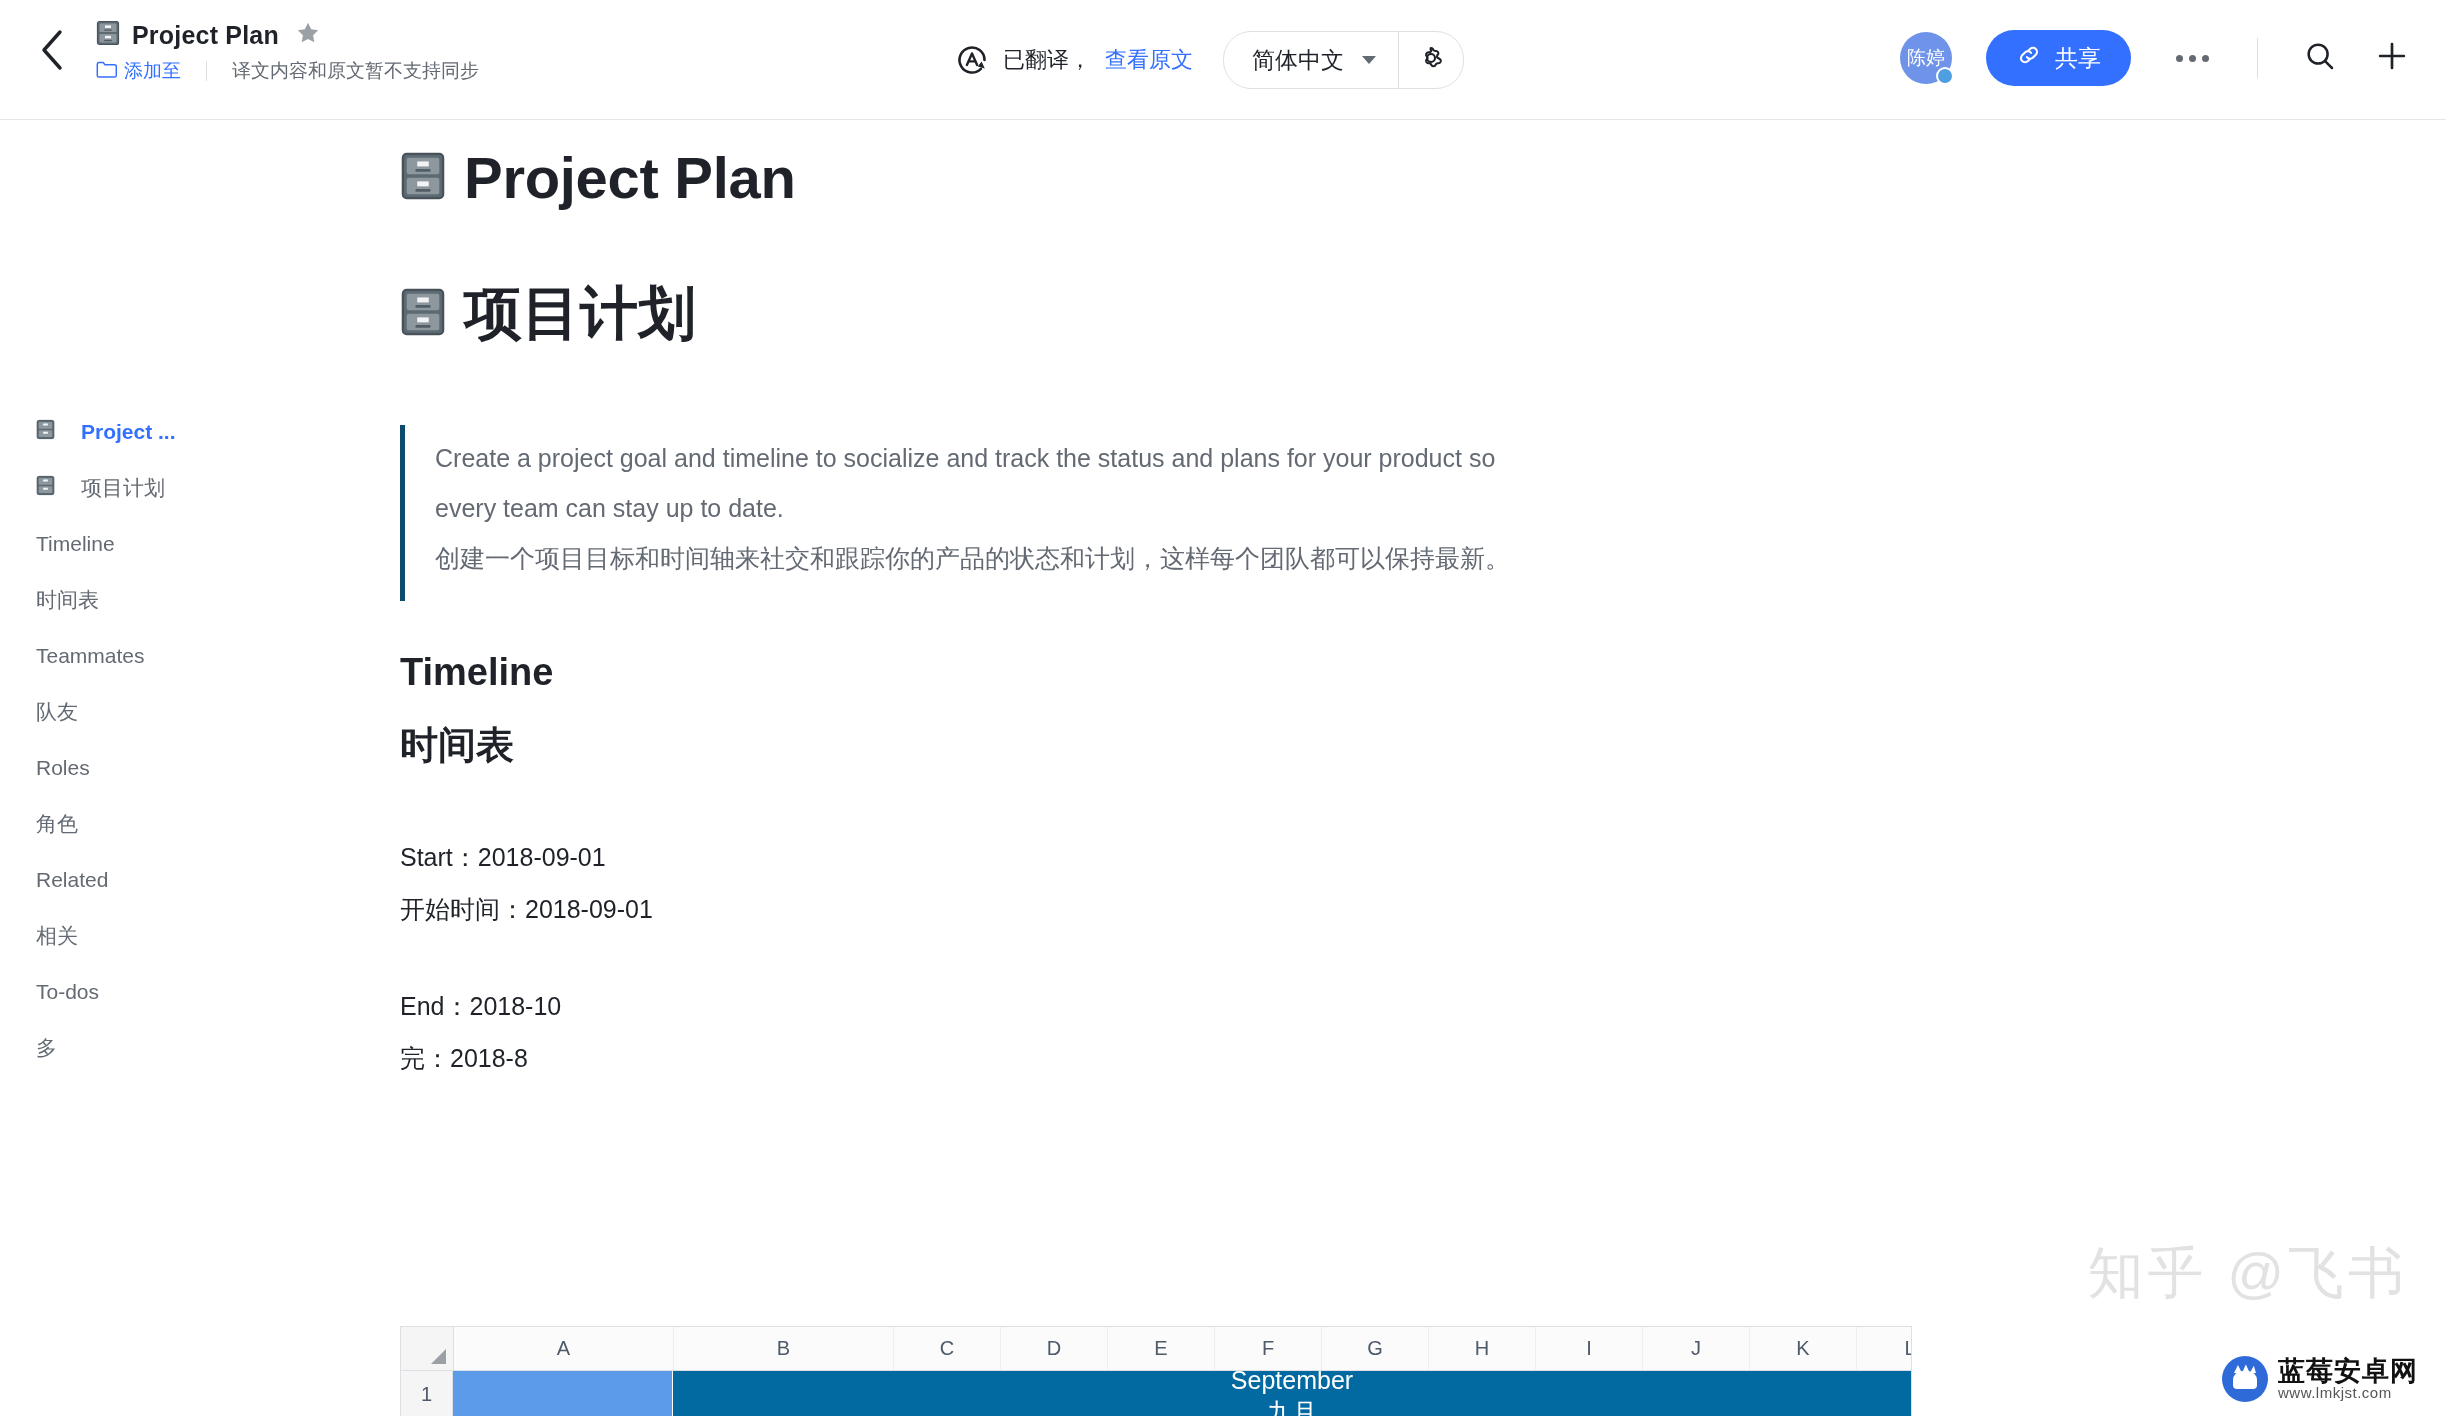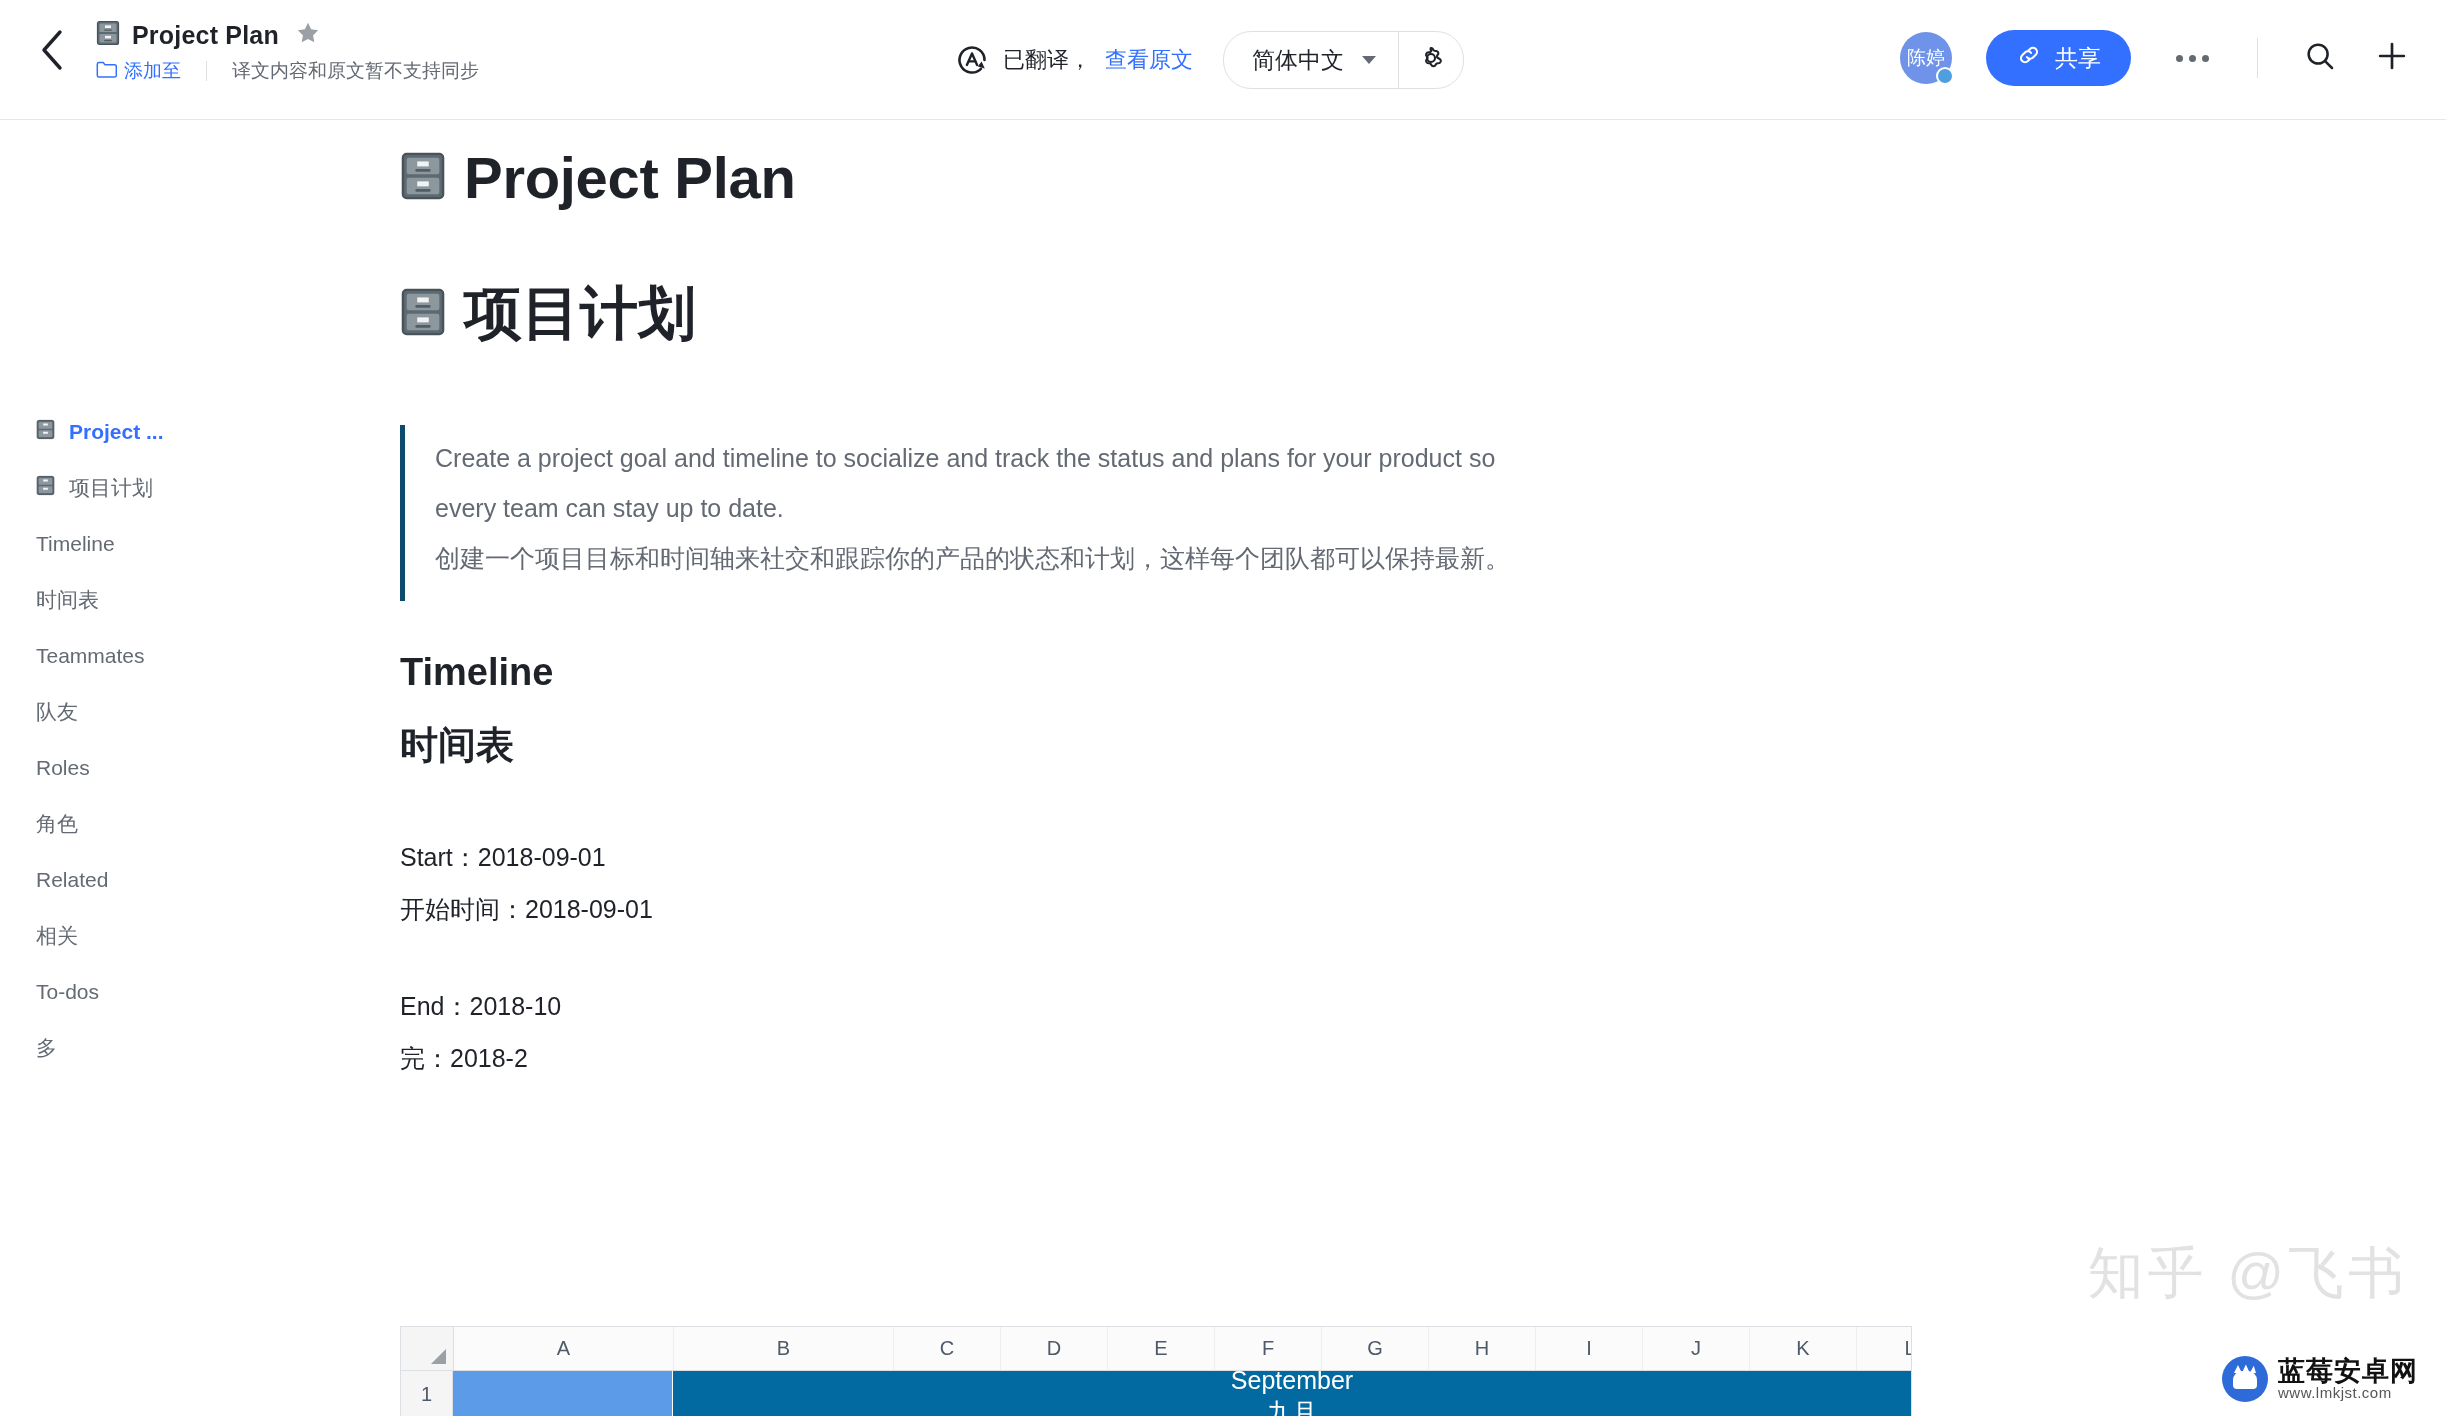--- a/index.html
+++ b/index.html
@@ -201,21 +201,21 @@
 
   
   .outline {
     position: absolute;
     left: 0; top: 404px;
     width: 250px;
   }
   .outline-item {
     display: flex;
     align-items: center;
-    gap: 14px;
+    gap: 26px;
     height: 56px;
     padding-left: 36px;
     font-size: 21px;
     color: #646a73;
     cursor: pointer;
     white-space: nowrap;
     box-sizing: border-box;
   }
   .outline-item.active { color: #3370ff; font-weight: 600; }
   .outline-item.plain { padding-left: 36px; }
@@ -634,21 +634,21 @@
     <p>创建一个项目目标和时间轴来社交和跟踪你的产品的状态和计划，这样每个团队都可以保持最新。</p>
   </div>
 
   <h2 class="h2-en" style="margin-top:50px">Timeline</h2>
   <h2 class="h2-zh" style="margin-top:26px">时间表</h2>
 
   <p class="para" style="margin-top:60px">Start：2018-09-01</p>
   <p class="para">开始时间：2018-09-01</p>
 
   <p class="para" style="margin-top:45px">End：2018-10</p>
-  <p class="para">完：2018-2</p>
+  <p class="para">完：2018-8</p>
 </div>
 
 <div class="sheet">
   <div class="sheet-head">
     <div class="corner-cell">
       <span class="corner-tri"></span>
     </div>
     <div class="col-head wide">A</div>
     <div class="col-head wide">B</div>
     <div class="col-head narrow">C</div>

